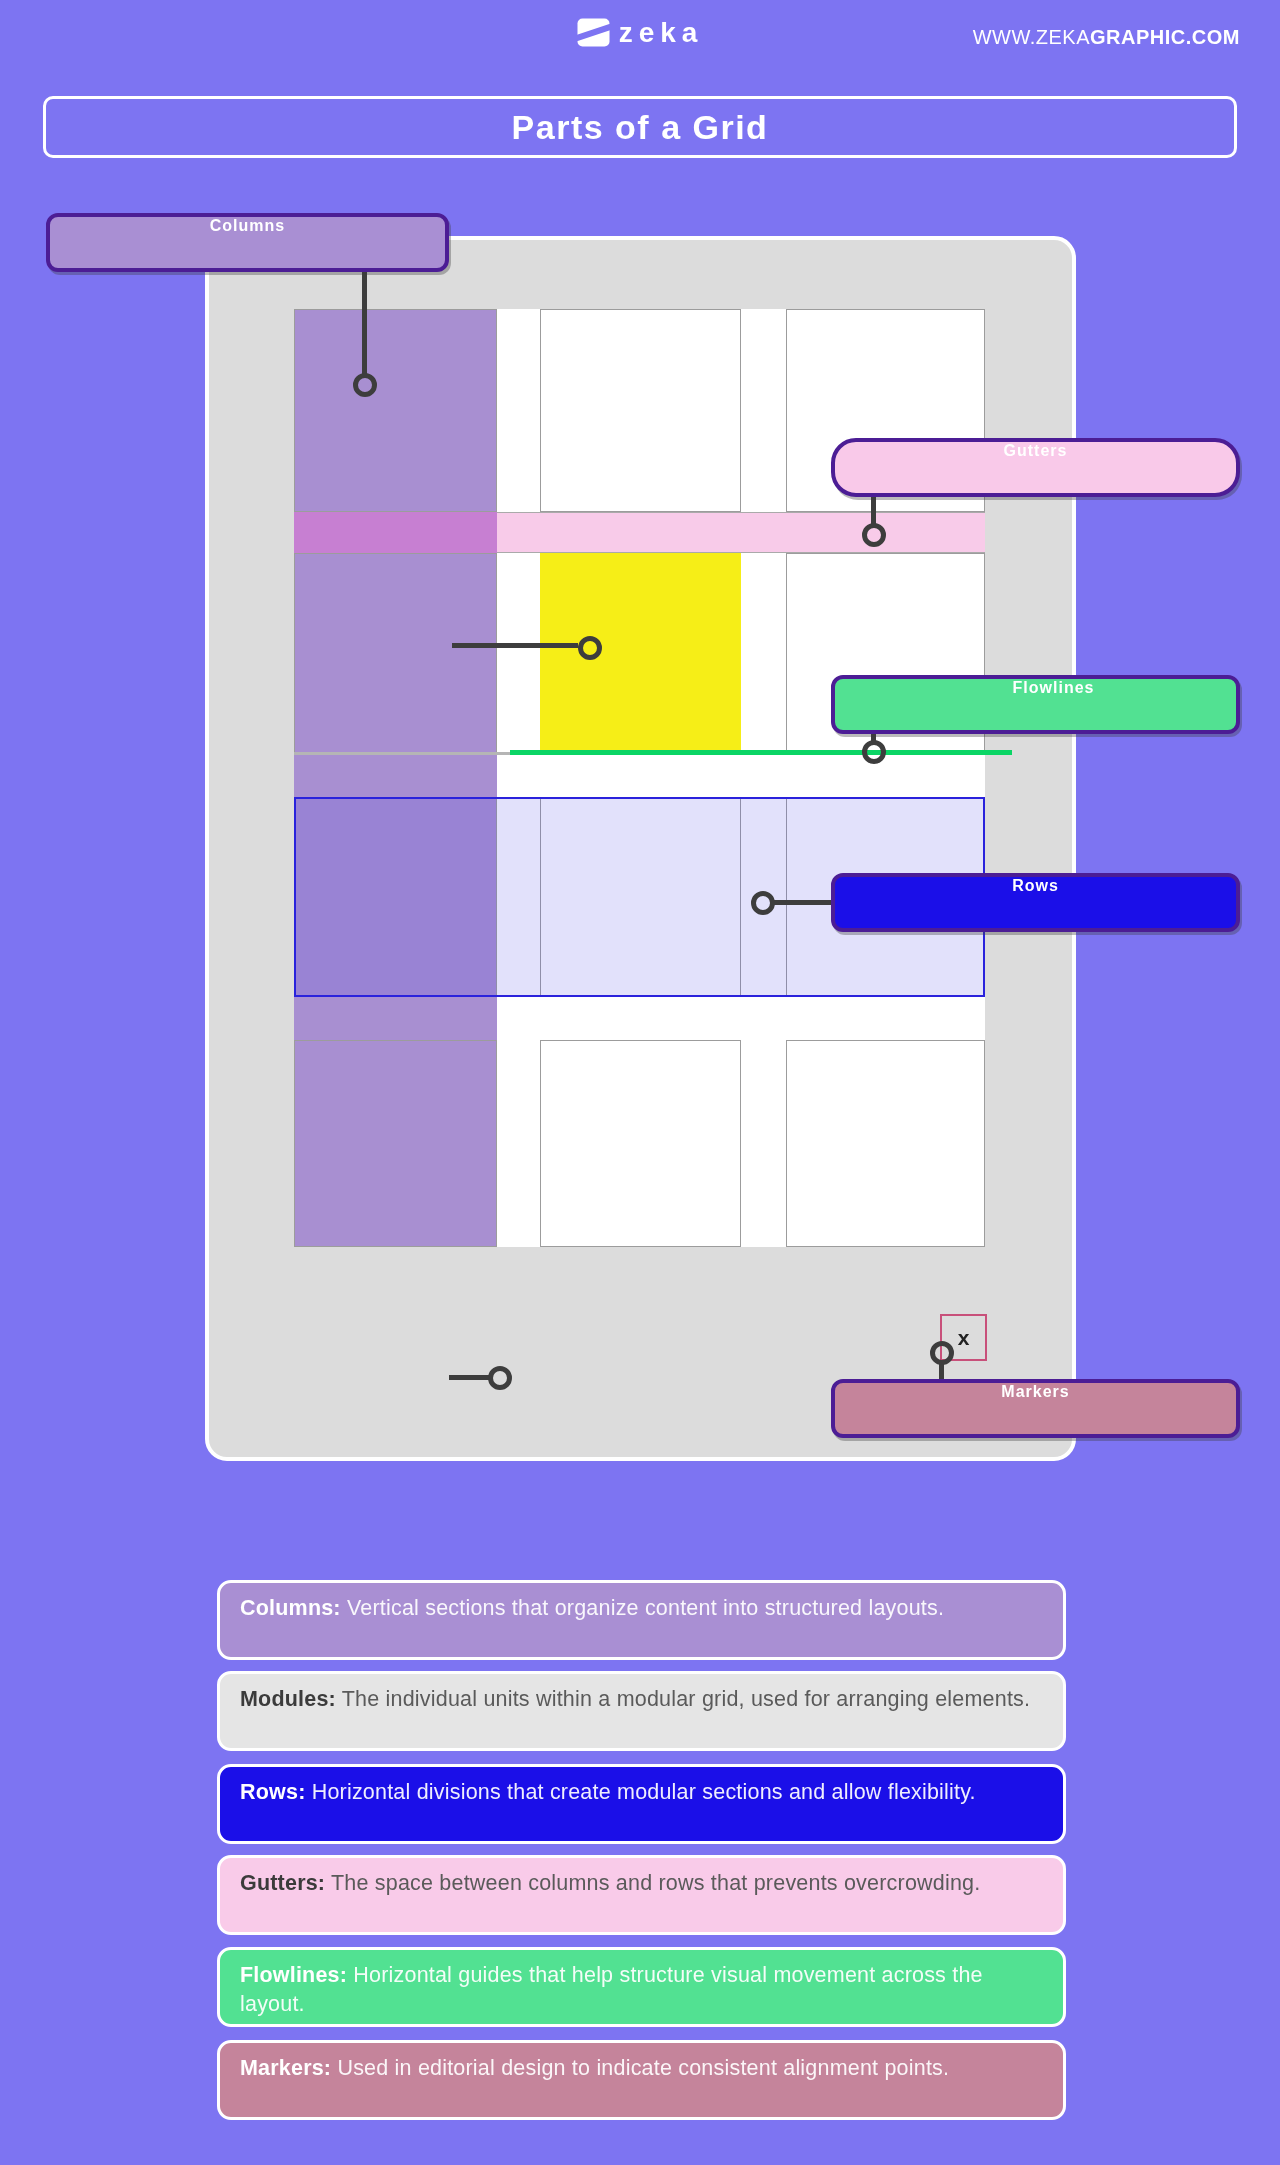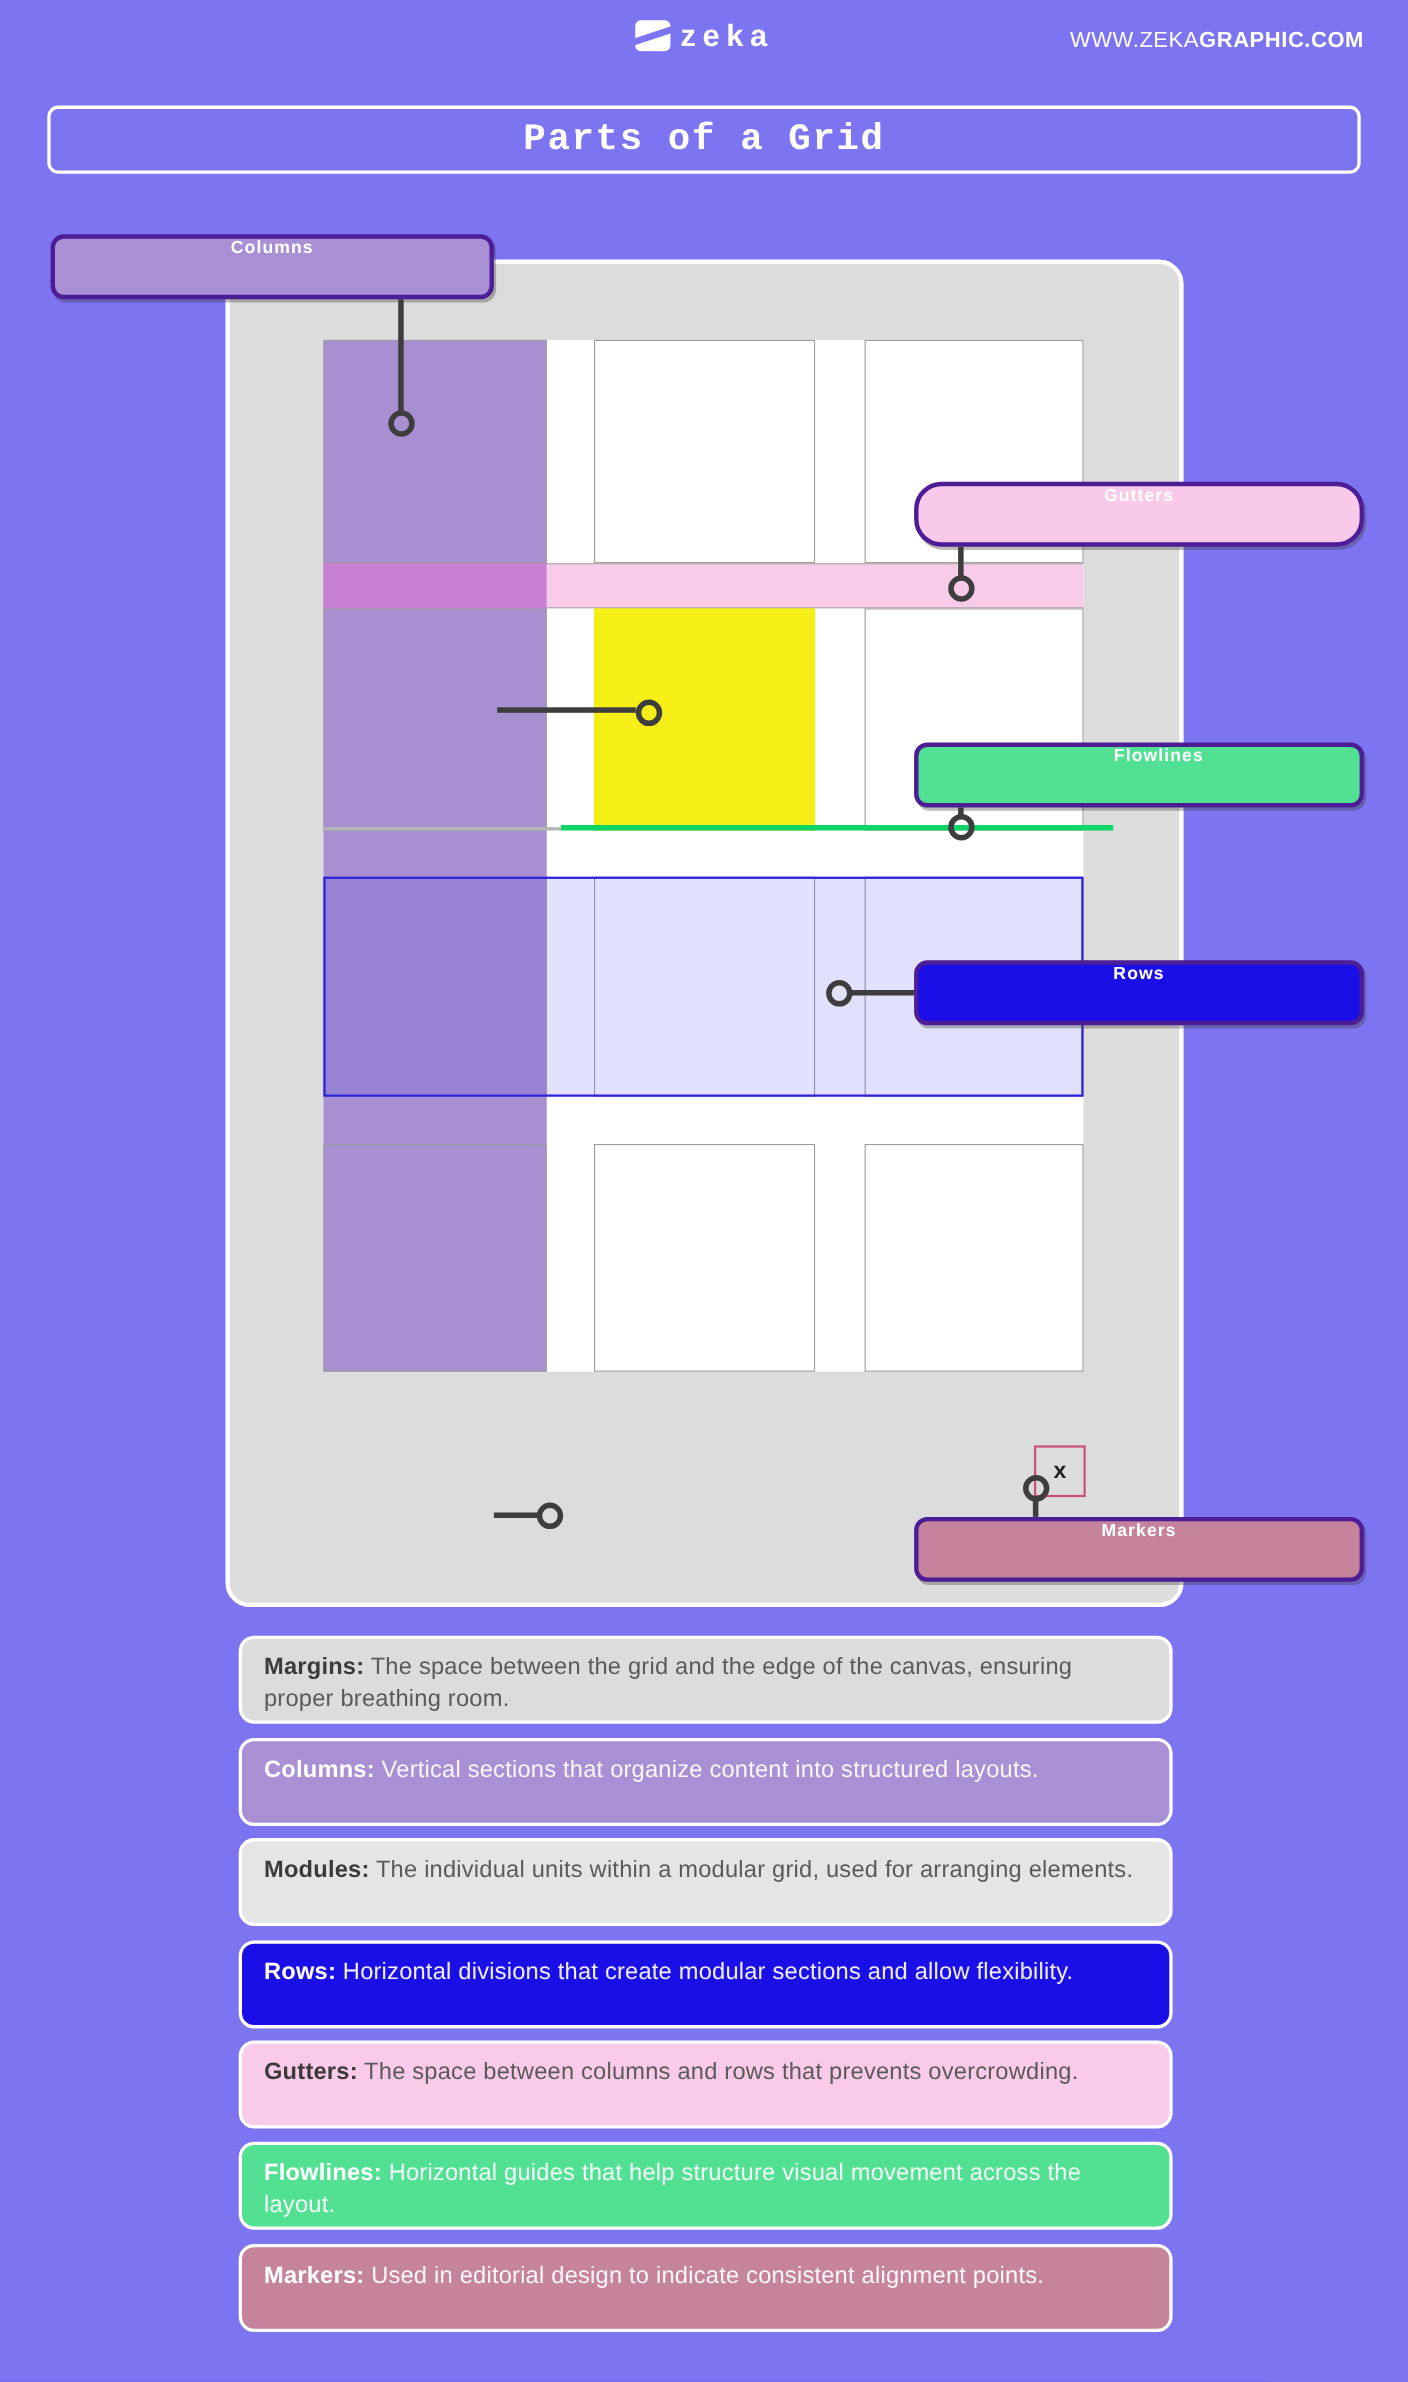--- a/index.html
+++ b/index.html
@@ -11,21 +11,21 @@
   }
   
   .logo{position:absolute; top:18px; left:0; right:0; display:flex; justify-content:center; align-items:center; gap:9px;}
   .logo-text{color:#ffffff; font-weight:bold; font-size:28px; letter-spacing:6px; line-height:1;}
   .site-url{position:absolute; top:26px; right:40px; color:#ffffff; font-size:20px; letter-spacing:.5px;}
   .site-url .bold{font-weight:bold;}
   
   .title-box{position:absolute; left:43px; top:96px; width:1194px; height:62px;
     border:3px solid #ffffff; border-radius:10px; box-sizing:border-box;
     display:flex; align-items:center; justify-content:center;}
-  .title-box h1{margin:0; color:#ffffff; font-size:34px; letter-spacing:1.5px; font-weight:bold;font-family:Liberation Mono, monospace;}
+  .title-box h1{margin:0; color:#ffffff; font-size:34px; letter-spacing:1.5px; font-weight:bold;}
   
   .canvas{position:absolute; left:205px; top:236px; width:871px; height:1225px;
     background:#dcdcdc; border:4px solid #ffffff; border-radius:22px; box-sizing:border-box;}
   
   .abs{position:absolute; box-sizing:border-box;}
   .grid-base{left:294px; top:309px; width:691px; height:938px; background:#ffffff;}
   .col-purple{left:294px; top:309px; width:203px; height:938px; background:#a88fd1;}
   .cell{border:1.5px solid #9c9c9c; background:transparent;}
   .band-magenta{left:294px; top:512px; width:203px; height:41px; background:#c77fd2;}
   .band-pink{left:497px; top:512px; width:488px; height:41px; background:#f8cbe9; border-top:1px solid #aaa; border-bottom:1px solid #aaa;}
@@ -144,21 +144,20 @@
   <div class="abs pill pill-flowlines">
       <span>Flowlines</span>
     </div>
   <div class="abs pill pill-rows">
       <span>Rows</span>
     </div>
   <div class="abs pill pill-markers">
       <span>Markers</span>
     </div>
 
-  <div class="abs desc desc-dark d1"><span class="term">Margins:</span><span> The space between the grid and the edge of the canvas, ensuring proper breathing room.</span></div>
   <div class="abs desc desc-light d2"><span class="term">Columns:</span><span> Vertical sections that organize content into structured layouts.</span></div>
   <div class="abs desc desc-dark d3"><span class="term">Modules:</span><span> The individual units within a modular grid, used for arranging elements.</span></div>
   <div class="abs desc desc-light d4"><span class="term">Rows:</span><span> Horizontal divisions that create modular sections and allow flexibility.</span></div>
   <div class="abs desc desc-dark d5"><span class="term">Gutters:</span><span> The space between columns and rows that prevents overcrowding.</span></div>
   <div class="abs desc desc-light d6"><span class="term">Flowlines:</span><span> Horizontal guides that help structure visual movement across the layout.</span></div>
   <div class="abs desc desc-light d7"><span class="term">Markers:</span><span> Used in editorial design to indicate consistent alignment points.</span></div>
 
 </div>
 
 </body></html>

